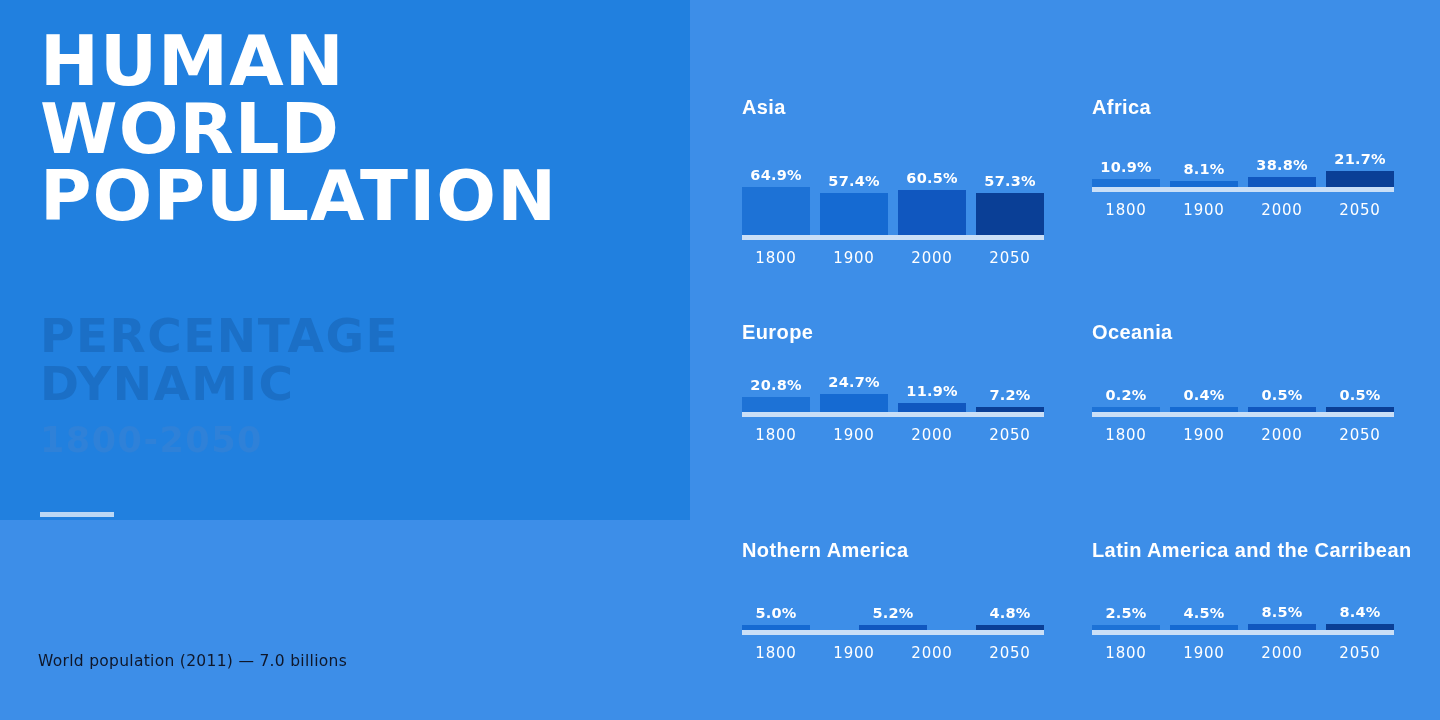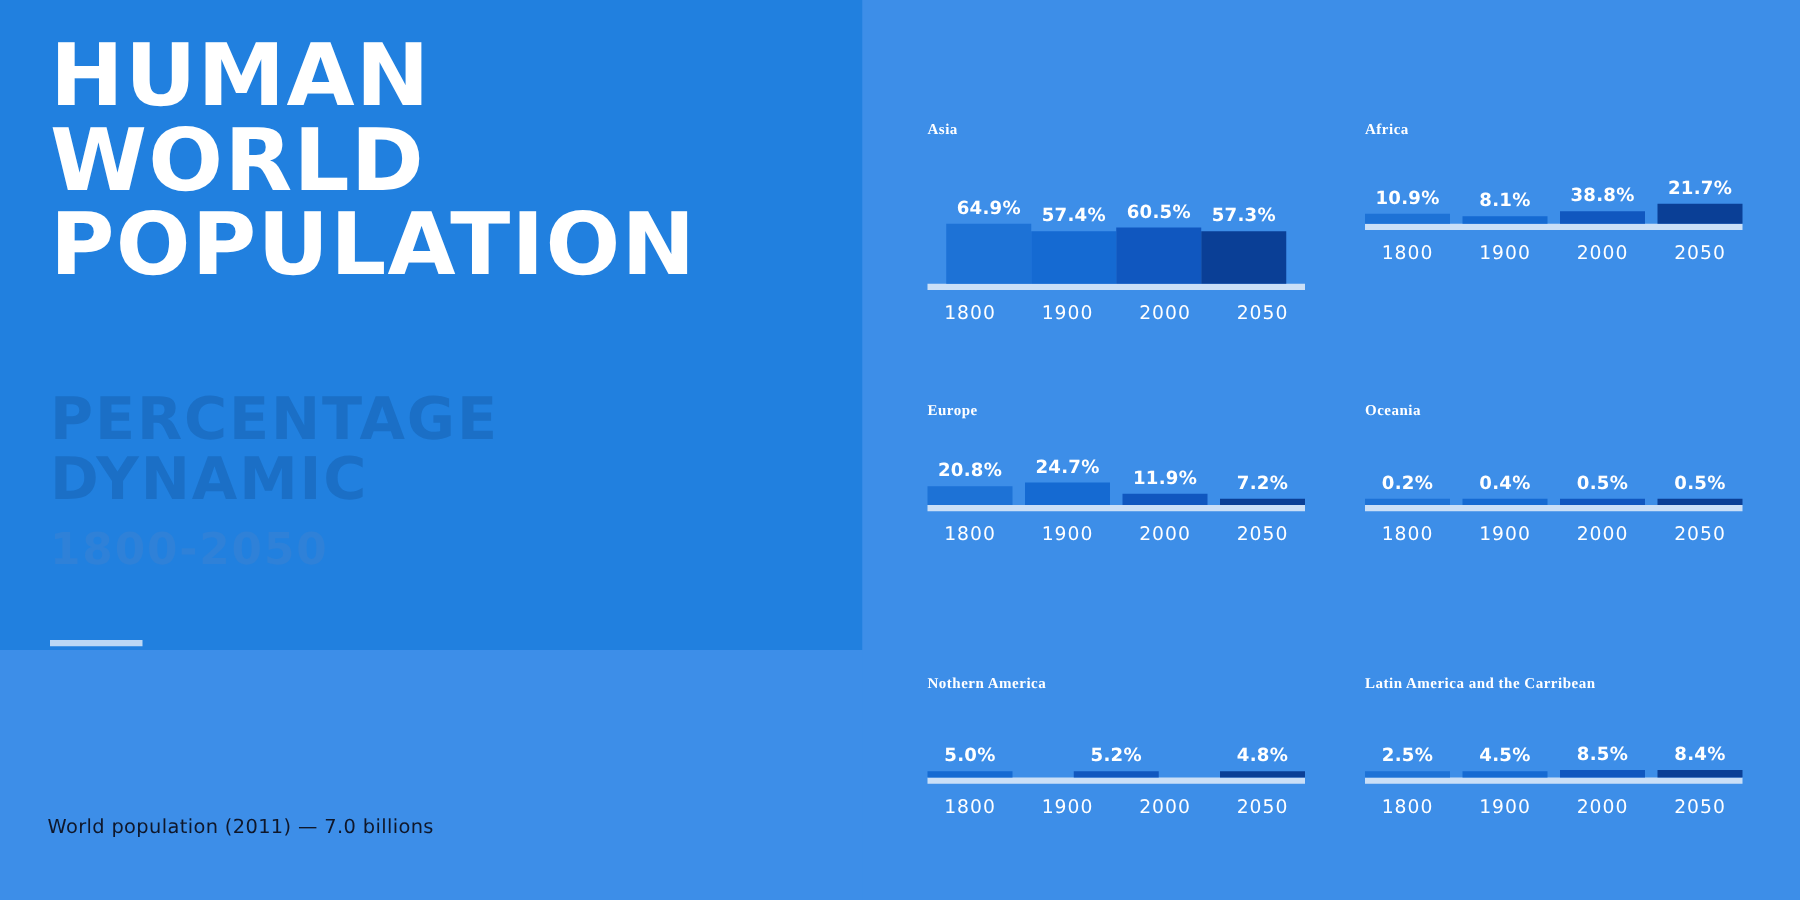--- a/index.html
+++ b/index.html
@@ -104,38 +104,38 @@
     grid-template-columns:350px 310px;
     grid-template-rows:225px 218px auto;
   }
 
   .chart {
     position:relative;
     width:305px;
   }
 
   .chart-title {
-    font-family:Liberation Serif, serif;
-    font-weight:bold;
-    font-size:12px;
+    font-family:Liberation Sans, sans-serif;
+    font-weight:bold;
+    font-size:20px;
     letter-spacing:0.4px;
     color:#ffffff;
     white-space:nowrap;
     margin-bottom:6px;
   }
 
   .plot {
     position:relative;
     width:302px;
     display:flex;
     align-items:flex-end;
     justify-content:space-between;
   }
 
-  .plot.tall   { height:110px;justify-content:center; }
+  .plot.tall   { height:110px; }
   .plot.short  { height:62px;  }
 
   .bar-col {
     width:68px;
     display:flex;
     flex-direction:column;
     align-items:center;
     justify-content:flex-end;
     height:100%;
   }

